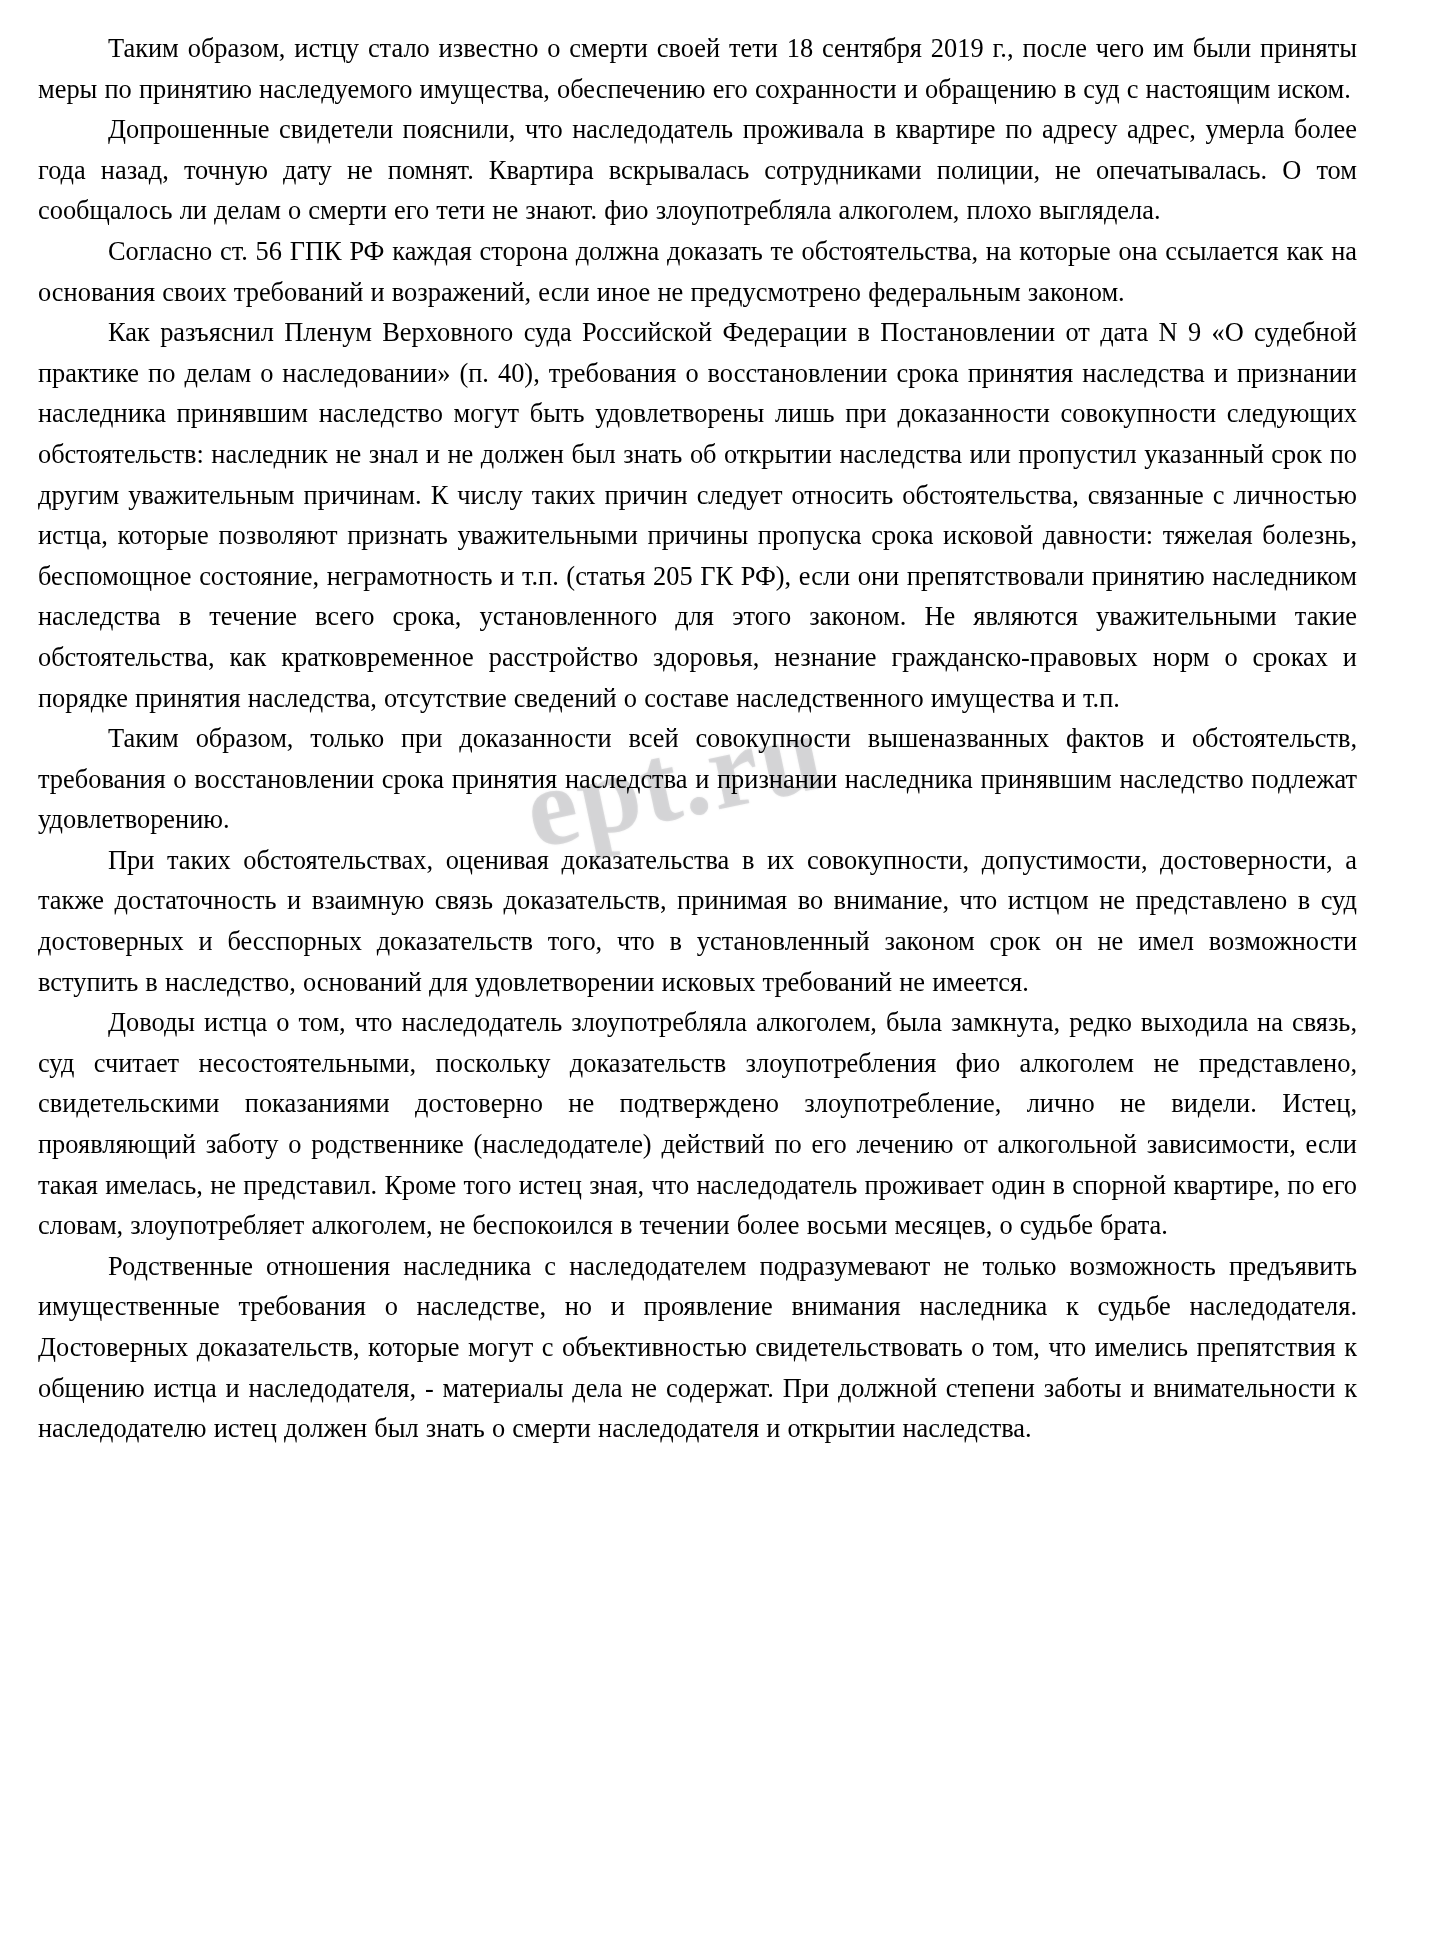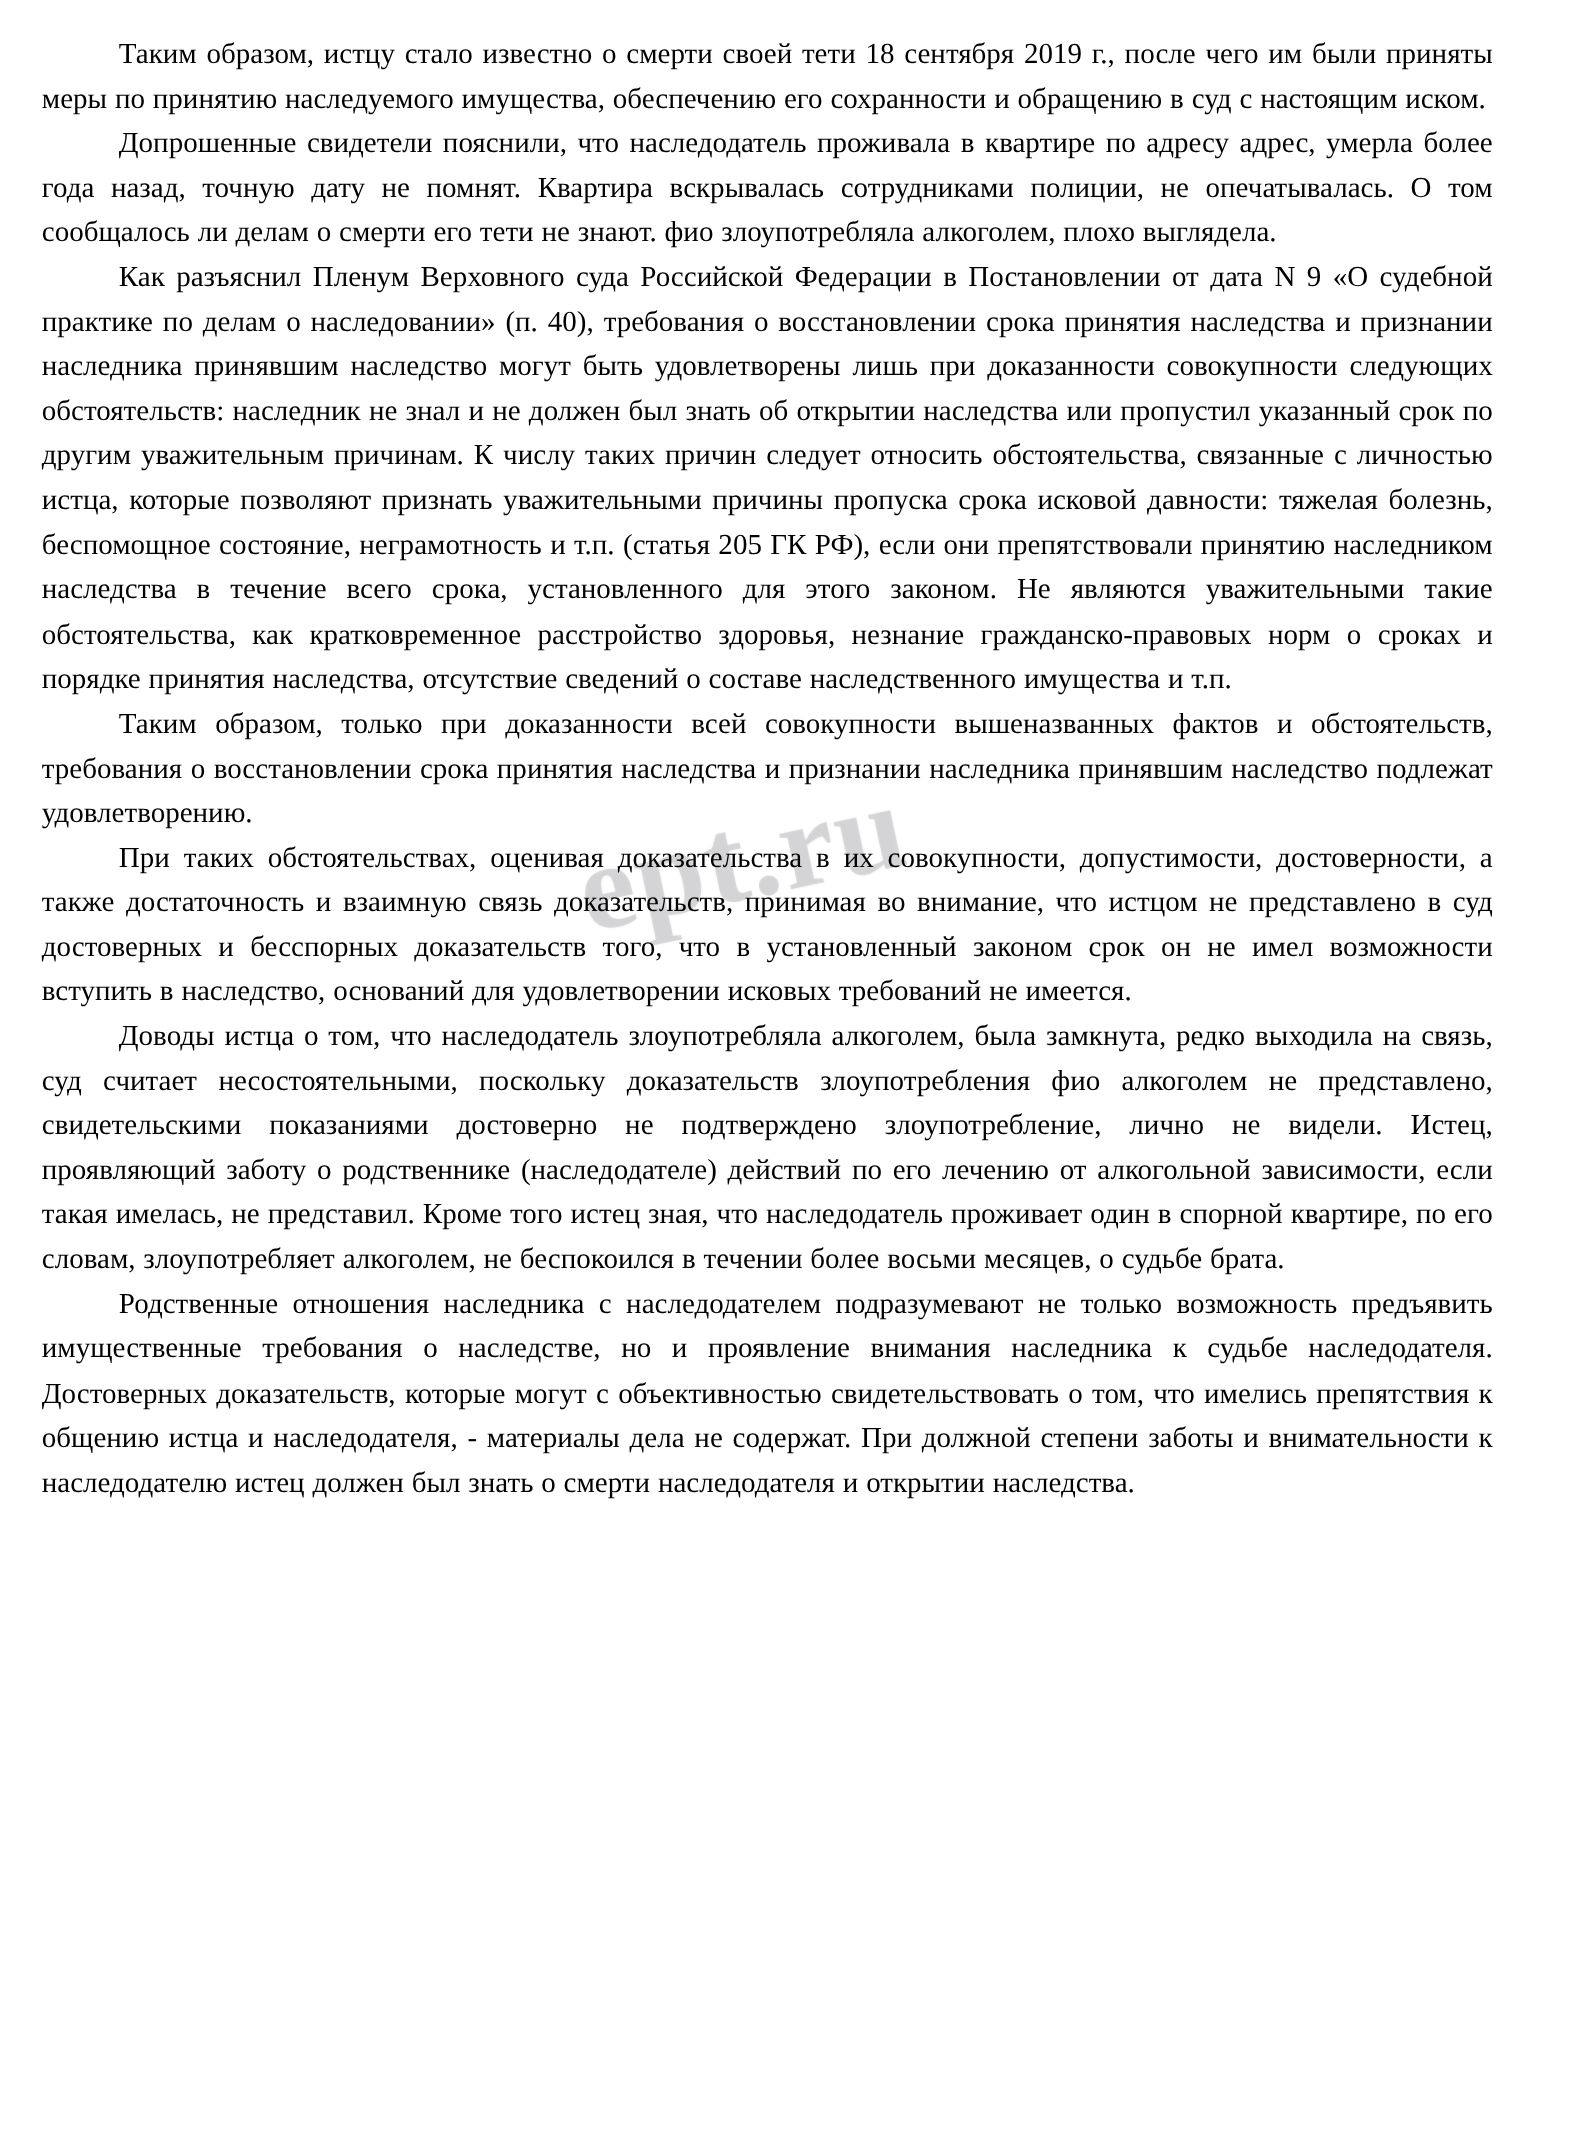--- a/index.html
+++ b/index.html
@@ -63,20 +63,21 @@
 
 <div class="page">
 
   <div class="watermark">
     <span>ept.ru</span>
   </div>
 
   <div class="doc-body">
     <p class="para">Таким образом, истцу стало известно о смерти своей тети 18 сентября 2019 г., после чего им были приняты меры по принятию наследуемого имущества, обеспечению его сохранности и обращению в суд с настоящим иском.</p>
     <p class="para">Допрошенные свидетели пояснили, что наследодатель проживала в квартире по адресу адрес, умерла более года назад, точную дату не помнят. Квартира вскрывалась сотрудниками полиции, не опечатывалась. О том сообщалось ли делам о смерти его тети не знают. фио злоупотребляла алкоголем, плохо выглядела.</p>
+    <p class="para">Согласно ст. 56 ГПК РФ каждая сторона должна доказать те обстоятельства, на которые она ссылается как на основания своих требований и возражений, если иное не предусмотрено федеральным законом.</p>
     <p class="para">Как разъяснил Пленум Верховного суда Российской Федерации в Постановлении от дата N 9 «О судебной практике по делам о наследовании» (п. 40), требования о восстановлении срока принятия наследства и признании наследника принявшим наследство могут быть удовлетворены лишь при доказанности совокупности следующих обстоятельств: наследник не знал и не должен был знать об открытии наследства или пропустил указанный срок по другим уважительным причинам. К числу таких причин следует относить обстоятельства, связанные с личностью истца, которые позволяют признать уважительными причины пропуска срока исковой давности: тяжелая болезнь, беспомощное состояние, неграмотность и т.п. (статья 205 ГК РФ), если они препятствовали принятию наследником наследства в течение всего срока, установленного для этого законом. Не являются уважительными такие обстоятельства, как кратковременное расстройство здоровья, незнание гражданско-правовых норм о сроках и порядке принятия наследства, отсутствие сведений о составе наследственного имущества и т.п.</p>
     <p class="para">Таким образом, только при доказанности всей совокупности вышеназванных фактов и обстоятельств, требования о восстановлении срока принятия наследства и признании наследника принявшим наследство подлежат удовлетворению.</p>
     <p class="para">При таких обстоятельствах, оценивая доказательства в их совокупности, допустимости, достоверности, а также достаточность и взаимную связь доказательств, принимая во внимание, что истцом не представлено в суд достоверных и бесспорных доказательств того, что в установленный законом срок он не имел возможности вступить в наследство, оснований для удовлетворении исковых требований не имеется.</p>
     <p class="para">Доводы истца о том, что  наследодатель злоупотребляла алкоголем, была замкнута, редко выходила на связь, суд считает несостоятельными, поскольку доказательств злоупотребления фио алкоголем не представлено, свидетельскими показаниями достоверно не подтверждено злоупотребление, лично не видели. Истец, проявляющий заботу о родственнике (наследодателе) действий по его лечению от алкогольной зависимости, если такая имелась, не представил. Кроме того истец зная, что наследодатель проживает один в спорной квартире, по его словам, злоупотребляет алкоголем, не беспокоился в течении более восьми месяцев, о судьбе брата.</p>
     <p class="para">Родственные отношения наследника с наследодателем подразумевают не только возможность предъявить имущественные требования о наследстве, но и проявление внимания наследника к судьбе наследодателя. Достоверных доказательств, которые могут с объективностью свидетельствовать о том, что имелись препятствия к общению истца и наследодателя, - материалы дела не содержат. При должной степени заботы и внимательности к наследодателю истец должен был знать о смерти наследодателя и открытии наследства.</p>
   </div>
 
 </div>
 
 </body></html>

